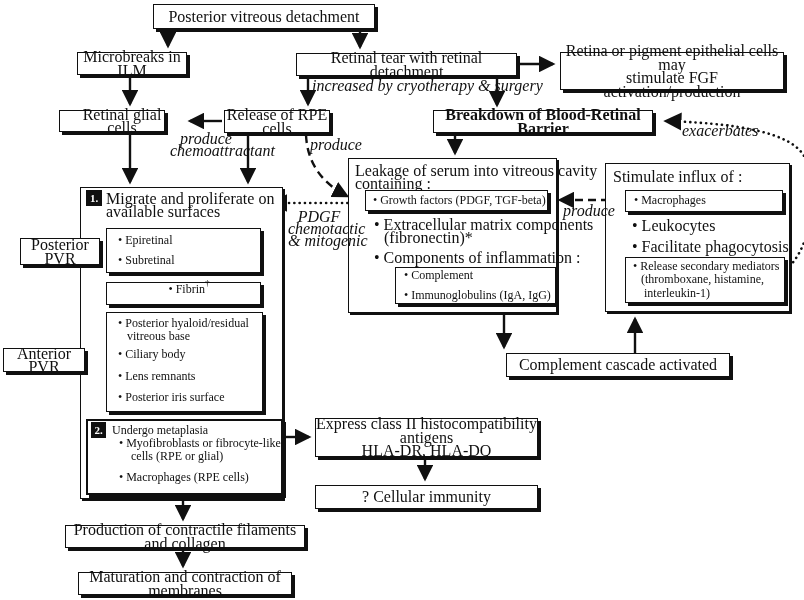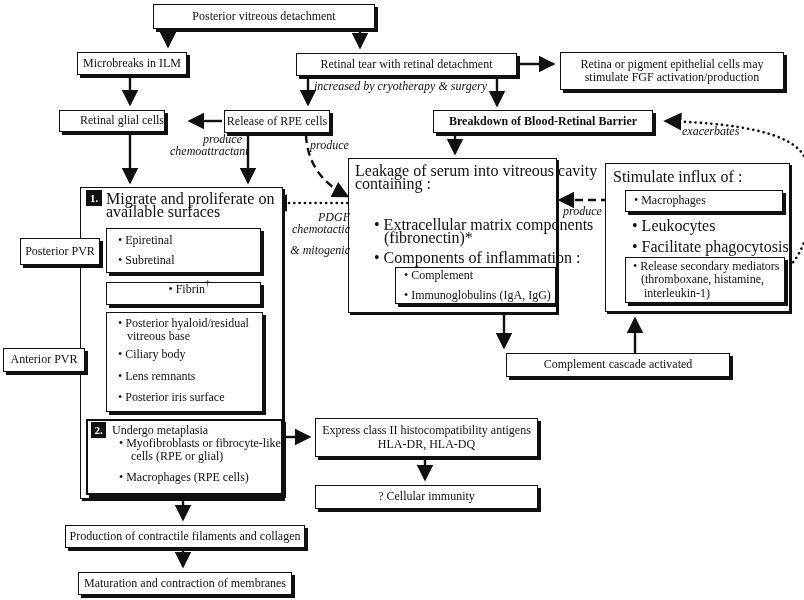--- a/index.html
+++ b/index.html
@@ -6,37 +6,37 @@
   .stage {
     position:relative; width:804px; height:600px; background:#ffffff;
     font-family:"Liberation Serif","DejaVu Serif",serif; color:#101010;
     overflow:hidden;
   }
   .wires { position:absolute; left:0; top:0; width:804px; height:600px; pointer-events:none; }
   .box {
     position:absolute; background:#fff; border:1.5px solid #101010;
     box-shadow:3px 3px 0 #101010; display:flex; flex-direction:column;
     align-items:center; justify-content:center; text-align:center;
-    font-size:12px; line-height:13.5px; box-sizing:border-box; z-index:2;
+    font-size:16px; line-height:13.5px; box-sizing:border-box; z-index:2;
   }
   .panel {
     position:absolute; background:#fff; border:1.5px solid #101010;
     box-shadow:2px 2px 0 #101010; box-sizing:border-box; z-index:1;
     font-size:12px; line-height:13.5px;
   }
   .ib {  
     position:absolute; background:#fff; border:1.5px solid #101010;
     box-shadow:3px 3px 0 #101010; box-sizing:border-box; z-index:3;
     display:flex; flex-direction:column; justify-content:center;
     align-items:flex-start; text-align:left; font-size:12px; line-height:13.5px;
   }
   .tline { position:absolute; white-space:nowrap; z-index:3; }
   .lbl {
-    position:absolute; font-style:italic; font-size:12px; line-height:12px;
-    text-align:right; white-space:nowrap; z-index:4;
+    position:absolute; font-style:italic; font-size:16px; line-height:12px;
+    text-align:center; white-space:nowrap; z-index:4;
   }
   .step {
     position:absolute; background:#101010; color:#ffffff; font-size:11px;
     font-weight:bold; width:16px; height:16px; display:flex; align-items:center;
     justify-content:center; z-index:4;
   }
   sup { font-size:9px; line-height:0; }
 </style>
 </head>
 <body>
@@ -110,20 +110,23 @@
     <span>Release of RPE cells</span>
   </div>
 
   <div class="box" style="left:433px; top:110px; width:220px; height:23px;font-weight:bold;">
     <span>Breakdown of Blood-Retinal Barrier</span>
   </div>
 
   <div class="panel" style="left:348px; top:158px; width:209px; height:155px;"></div>
   <span class="tline" style="left:355px; top:162px;">Leakage of serum into vitreous cavity</span>
   <span class="tline" style="left:355px; top:175px;">containing :</span>
+  <div class="ib" style="left:365px; top:190px; width:183px; height:21px; padding-left:7px;">
+    <span>• Growth factors (PDGF, TGF-beta)</span>
+  </div>
   <span class="tline" style="left:374px; top:216px;">• Extracellular matrix components</span>
   <span class="tline" style="left:384px; top:229px;">(fibronectin)*</span>
   <span class="tline" style="left:374px; top:249px;">• Components of inflammation :</span>
   <div class="ib" style="left:395px; top:267px; width:161px; height:37px; padding-left:8px;gap:7px;">
     <span>• Complement</span>
     <span>• Immunoglobulins (IgA, IgG)</span>
   </div>
 
   <div class="panel" style="left:605px; top:163px; width:185px; height:149px;"></div>
   <span class="tline" style="left:613px; top:168px;">Stimulate influx of :</span>
@@ -194,17 +197,17 @@
   <div class="box" style="left:78px; top:572px; width:214px; height:23px;">
     <span>Maturation and contraction of membranes</span>
   </div>
 
   <span class="lbl" style="left:312px; top:80px; width:175px;">increased by cryotherapy &amp; surgery</span>
   <span class="lbl" style="left:170px; top:133px; width:72px;">produce</span>
   <span class="lbl" style="left:170px; top:145px; width:72px;">chemoattractant</span>
   <span class="lbl" style="left:310px; top:139px;">produce</span>
   <span class="lbl" style="left:288px; top:211px; width:62px;">PDGF</span>
   <span class="lbl" style="left:288px; top:223px; width:62px;">chemotactic</span>
-  <span class="lbl" style="left:288px; top:244px; width:62px;">&amp; mitogenic</span>
+  <span class="lbl" style="left:288px; top:235px; width:62px;">&amp; mitogenic</span>
   <span class="lbl" style="left:563px; top:205px;">produce</span>
   <span class="lbl" style="left:682px; top:125px;">exacerbates</span>
 
 </div>
 
 </body></html>

